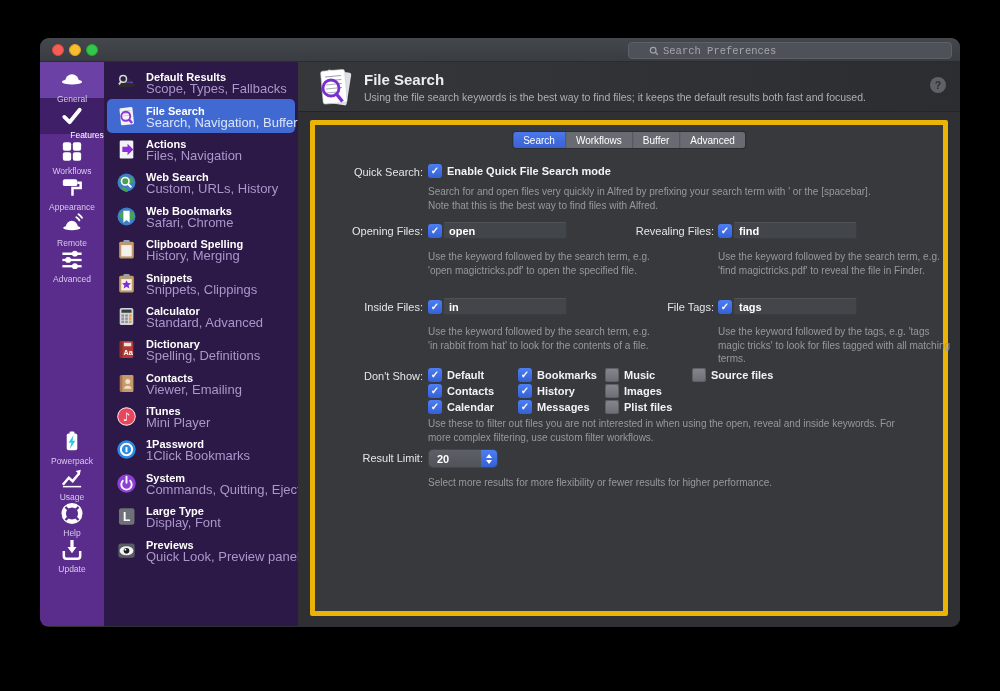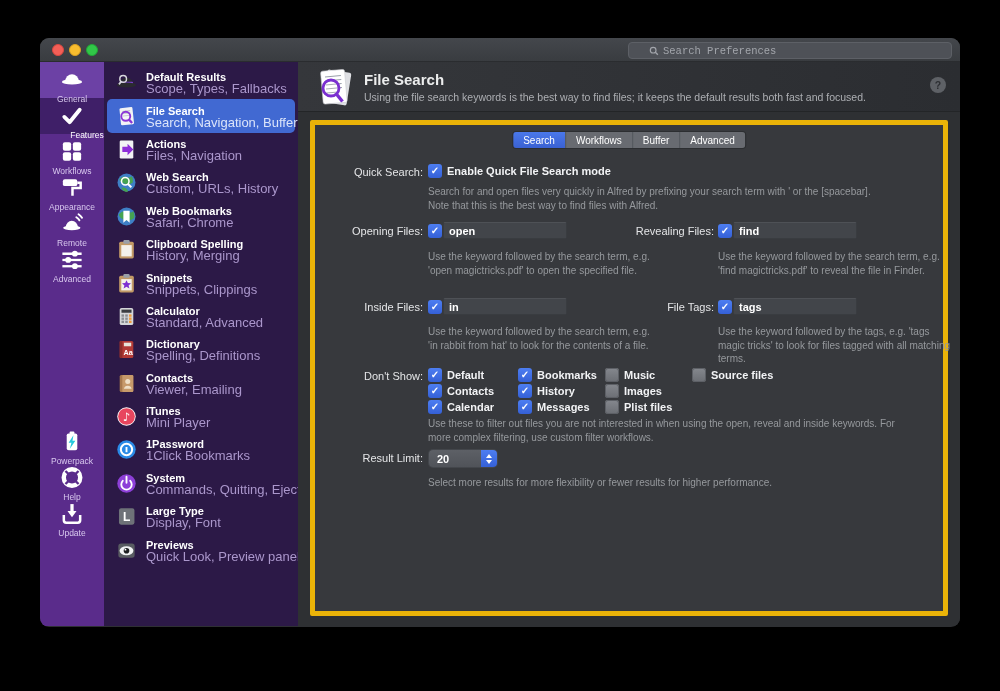--- a/index.html
+++ b/index.html
@@ -172,20 +172,29 @@
         <div class="strip-item">
           <svg viewBox="0 0 26 26">
             <rect x="10.5" y="2.6" width="5" height="3" rx="1" fill="#fff"></rect>
             <rect x="7.5" y="4.6" width="11" height="17.5" rx="2" fill="#fff"></rect>
             <polygon points="14.5,6.5 9.5,14.3 12.4,14.3 10.8,20.5 16.5,12.3 13.5,12.3" fill="#27c7dd"></polygon>
           </svg>
           <span class="slabel">Powerpack</span>
         </div>
         <div class="strip-item">
           <svg viewBox="0 0 26 26">
+            <path d="M3.5 20.5 l6.2-7.2 4 3.5 6.8-8.3" stroke="#fff" stroke-width="2.6" fill="none"></path>
+            <polygon points="16.8,6.2 22.2,5 21,10.4" fill="#fff"></polygon>
+            <path d="M3.5 22.5 h19" stroke="#fff" stroke-width="1.6"></path>
+          </svg>
+
+          <span class="slabel">Usage</span>
+        </div>
+        <div class="strip-item">
+          <svg viewBox="0 0 26 26">
             <circle cx="13" cy="13" r="8.6" fill="none" stroke="#fff" stroke-width="4.6"></circle>
             <line x1="16.2" y1="9.8" x2="19.8" y2="6.2" stroke="#5a2c8b" stroke-width="2.4"></line>
             <line x1="16.2" y1="16.2" x2="19.8" y2="19.8" stroke="#5a2c8b" stroke-width="2.4"></line>
             <line x1="9.8" y1="9.8" x2="6.2" y2="6.2" stroke="#5a2c8b" stroke-width="2.4"></line>
             <line x1="9.8" y1="16.2" x2="6.2" y2="19.8" stroke="#5a2c8b" stroke-width="2.4"></line>
           </svg>
           <span class="slabel">Help</span>
         </div>
         <div class="strip-item">
           <svg viewBox="0 0 26 26">

